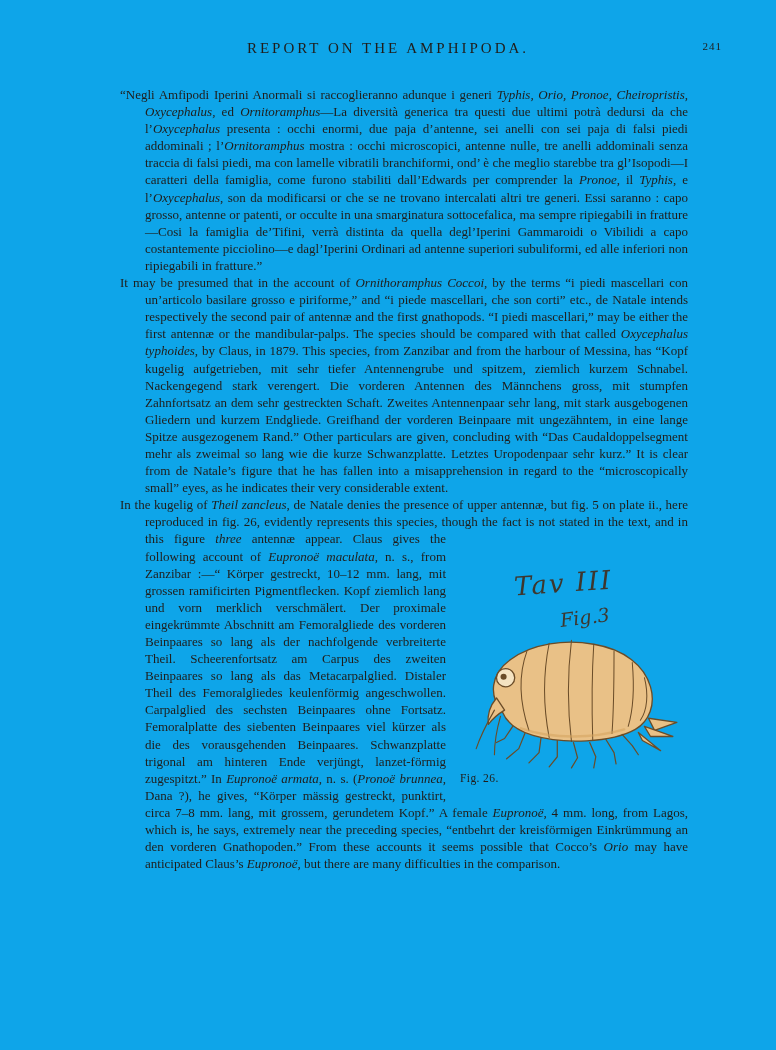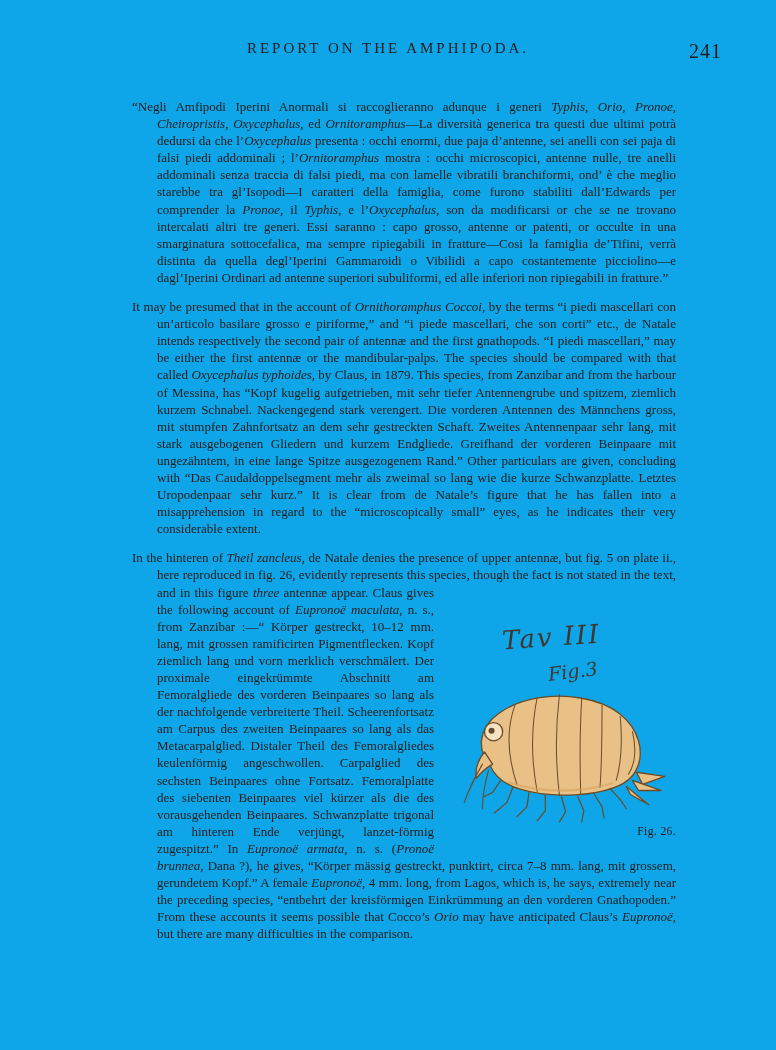--- a/index.html
+++ b/index.html
@@ -20,33 +20,33 @@
     position: absolute; top: 40px; left: 0; right: 0; height: 22px;
   }
   .head-title {
     display: block; width: 100%;
     text-align: center;
     font-size: 15px;
     letter-spacing: 3px;
   }
   .page-num {
     position: absolute; right: 54px; top: 0;
-    font-size: 20px;
+    font-size: 11px;
     letter-spacing: 1px;
   }
   .body-text {
     position: absolute;
     top: 86px; left: 120px;
     width: 568px;
     font-size: 13px;
     line-height: 17.1px;
     text-align: justify;
   }
   .para {
-    margin: 12px;
+    margin: 0;
     padding-left: 25px;
     text-indent: -25px;
     text-align: justify;
   }
   .it { font-style: italic; }
   .fig-box {
     float: right;
     width: 228px;
     height: 254px;
     margin: 3px 0 4px 14px;
@@ -71,42 +71,42 @@
     color: #3e372e;
     transform: rotate(-7deg);
     white-space: nowrap;
   }
   .amphipod {
     position: absolute; top: 96px; left: 0;
     width: 228px; height: 142px;
   }
   .fig-caption {
     position: absolute; bottom: 0; left: 0; width: 100%;
-    text-align: right;
+    text-align: left;
     font-size: 11.5px;
     letter-spacing: 0.4px;
   }
 </style>
 </head>
 <body>
 
 <div class="page">
 
   <div class="running-head">
     <span class="head-title">REPORT  ON  THE  AMPHIPODA.</span>
     <span class="page-num">241</span>
   </div>
 
   <div class="body-text">
 
     <p class="para"><span>“Negli Amfipodi Iperini Anormali si raccoglieranno adunque i generi </span><span class="it">Typhis, Orio, Pronoe, Cheiropristis, Oxycephalus,</span><span> ed </span><span class="it">Ornitoramphus</span><span>—La diversità generica tra questi due ultimi potrà dedursi da che l’</span><span class="it">Oxycephalus</span><span> presenta : occhi enormi, due paja d’antenne, sei anelli con sei paja di falsi piedi addominali ; l’</span><span class="it">Ornitoramphus</span><span> mostra : occhi microscopici, antenne nulle, tre anelli addominali senza traccia di falsi piedi, ma con lamelle vibratili branchiformi, ond’ è che meglio starebbe tra gl’Isopodi—I caratteri della famiglia, come furono stabiliti dall’Edwards per comprender la </span><span class="it">Pronoe</span><span>, il </span><span class="it">Typhis</span><span>, e l’</span><span class="it">Oxycephalus</span><span>, son da modificarsi or che se ne trovano intercalati altri tre generi.  Essi saranno : capo grosso, antenne or patenti, or occulte in una smarginatura sottocefalica, ma sempre ripiegabili in fratture—Cosi la famiglia de’Tifini, verrà distinta da quella degl’Iperini Gammaroidi o Vibilidi a capo costantemente picciolino—e dagl’Iperini Ordinari ad antenne superiori subuliformi, ed alle inferiori non ripiegabili in fratture.”</span></p>
 
     <p class="para"><span>It may be presumed that in the account of </span><span class="it">Ornithoramphus Coccoi</span><span>, by the terms “i piedi mascellari con un’articolo basilare grosso e piriforme,” and “i piede mascellari, che son corti” etc., de Natale intends respectively the second pair of antennæ and the first gnathopods.  “I piedi mascellari,” may be either the first antennæ or the mandibular-palps.  The species should be compared with that called </span><span class="it">Oxycephalus typhoides</span><span>, by Claus, in 1879.  This species, from Zanzibar and from the harbour of Messina, has “Kopf kugelig aufgetrieben, mit sehr tiefer Antennengrube und spitzem, ziemlich kurzem Schnabel.  Nackengegend stark verengert.  Die vorderen Antennen des Männchens gross, mit stumpfen Zahnfortsatz an dem sehr gestreckten Schaft.  Zweites Antennenpaar sehr lang, mit stark ausgebogenen Gliedern und kurzem Endgliede.  Greifhand der vorderen Beinpaare mit ungezähntem, in eine lange Spitze ausgezogenem Rand.”  Other particulars are given, concluding with “Das Caudaldoppelsegment mehr als zweimal so lang wie die kurze Schwanzplatte.  Letztes Uropodenpaar sehr kurz.”  It is clear from de Natale’s figure that he has fallen into a misapprehension in regard to the “microscopically small” eyes, as he indicates their very considerable extent.</span></p>
 
-    <p class="para"><span><span>In the hinteren of </span><span class="it">Theil zancleus</span><span>, de Natale denies the presence of upper antennæ, but fig. 5 on plate ii., here reproduced in fig. 26, evidently represents this species, though the fact is not </span></span><span class="fig-box">
+    <p class="para"><span><span>In the kugelig of </span><span class="it">Theil zancleus</span><span>, de Natale denies the presence of upper antennæ, but fig. 5 on plate ii., here reproduced in fig. 26, evidently represents this species, though the fact is not </span></span><span class="fig-box">
           <span class="plate-label">Tav III</span>
           <span class="fig3-label">Fig.3</span>
           <svg class="amphipod" viewBox="0 0 225 140" xmlns="http://www.w3.org/2000/svg">
             <g fill="none" stroke-width="1.3" stroke-linecap="round" stroke-linejoin="round" stroke="#6a4c28">
               <g fill="#e9c187">
                 <path d="M42,82 C28,66 30,44 50,30 C72,14 104,10 132,15 C162,20 182,36 188,57 C193,74 187,91 173,99 C150,112 102,114 72,105 C56,100 46,92 42,82 Z"></path>
                 <path d="M36,68 Q26,80 28,94 Q34,86 44,80 Z"></path>
                 <path d="M186,88 L214,92 L192,100 Z"></path>
                 <path d="M182,96 L210,106 L188,106 Z"></path>
                 <path d="M176,102 L198,120 L180,110 Z"></path>

